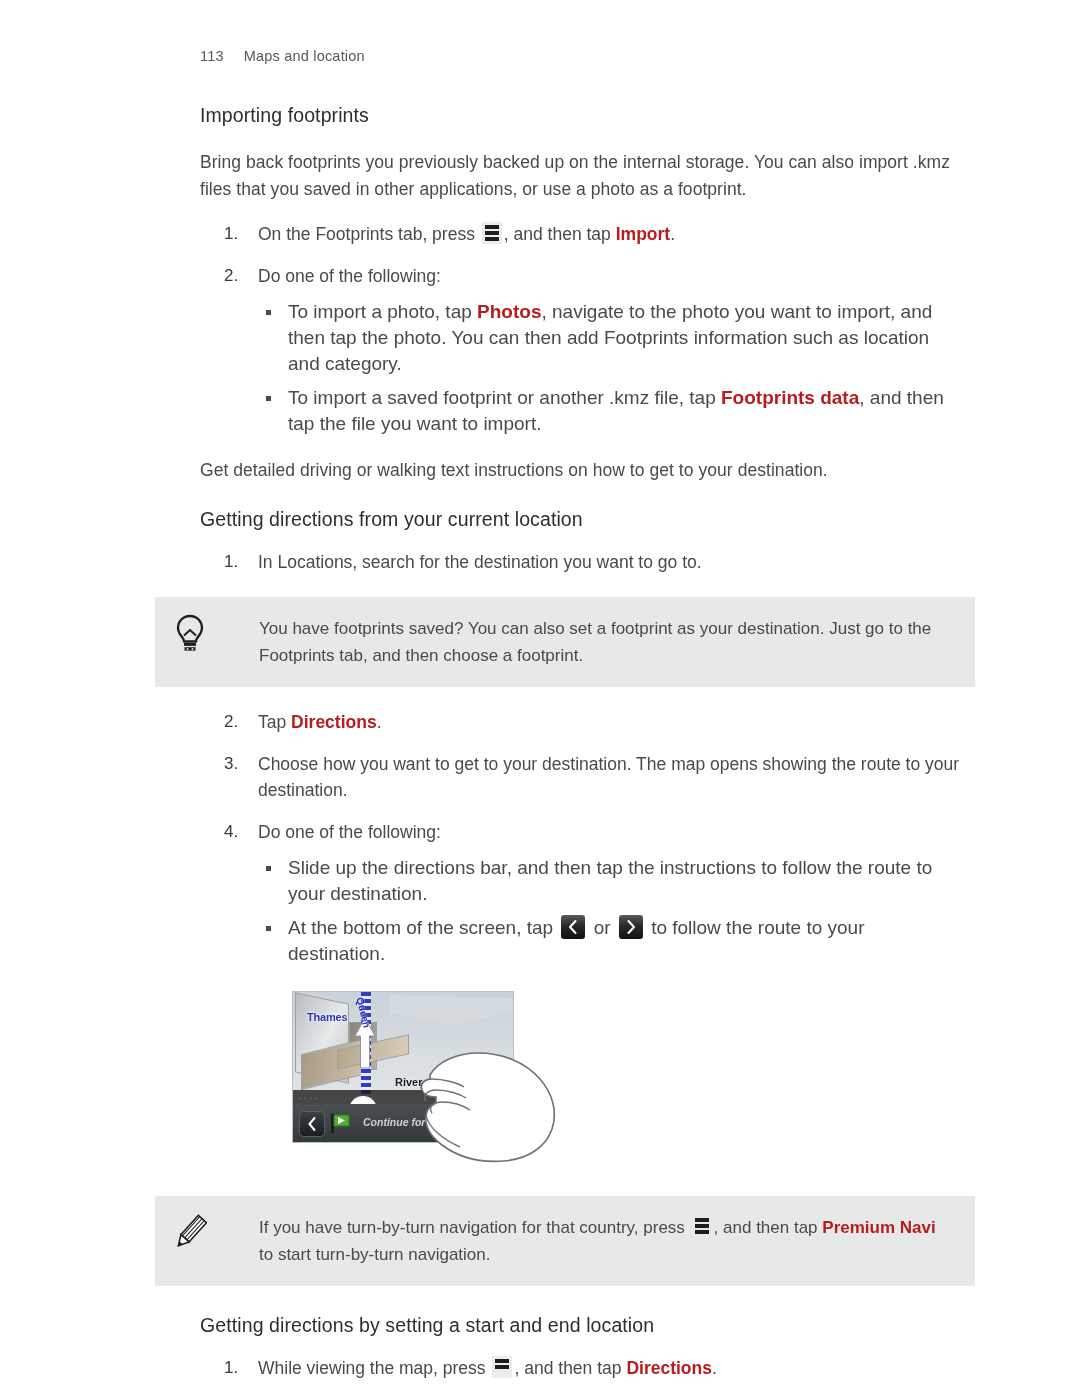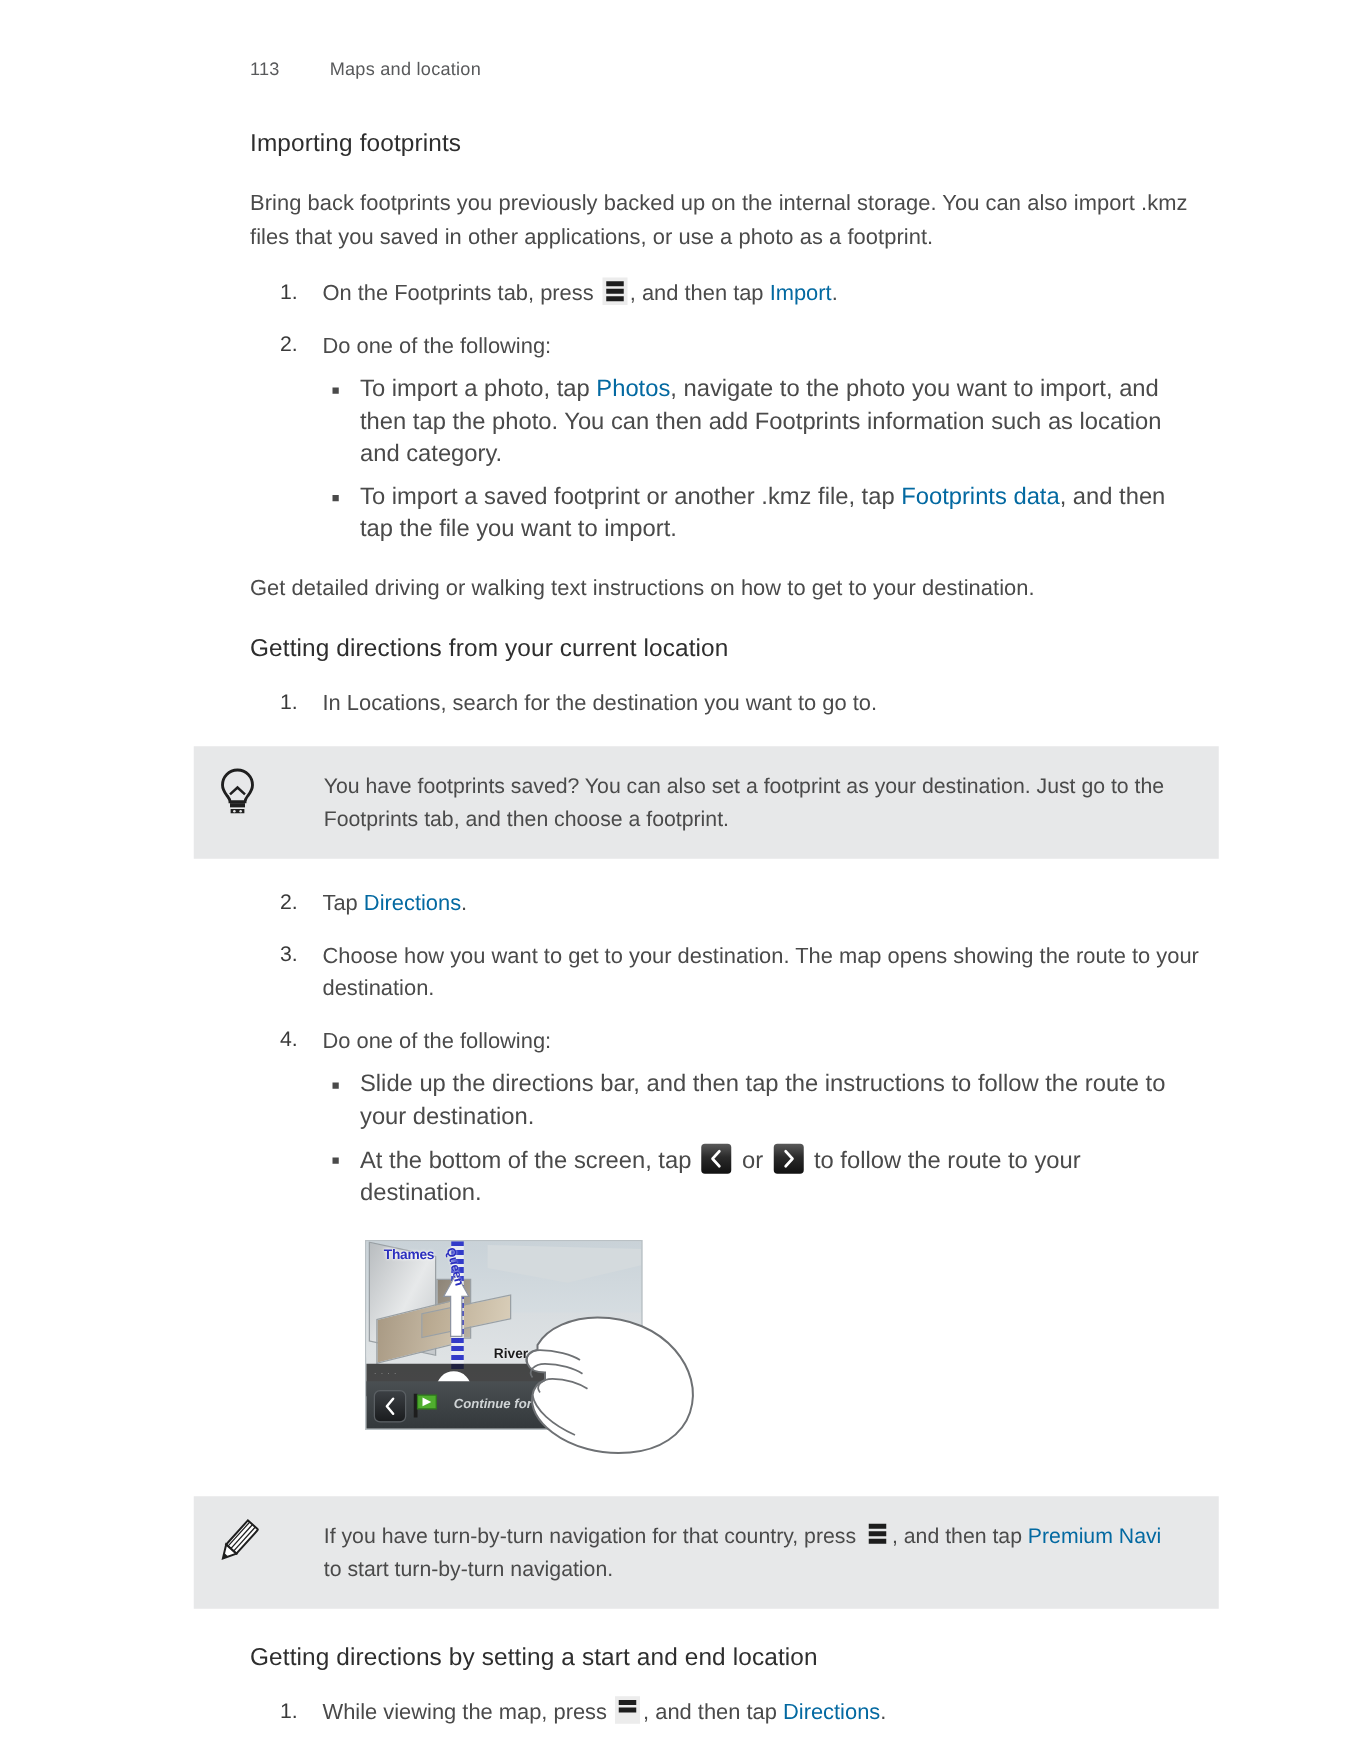--- a/index.html
+++ b/index.html
@@ -22,21 +22,21 @@
     box-sizing: border-box;
   }
 
   
   .pg-header {
     position: absolute;
     left: 200px;
     top: 48px;
     display: flex;
     align-items: center;
-    gap: 40px;
+    gap: 20px;
     font-size: 14.5px;
     color: #58595b;
     letter-spacing: 0.2px;
   }
   .pg-header .pg-num { color: #58595b; }
 
   
   .content {
     position: absolute;
     left: 200px;
@@ -100,21 +100,21 @@
   ul.bullets > li::before {
     content: "";
     position: absolute;
     left: 8px;
     top: 11px;
     width: 5px;
     height: 5px;
     background: #4a4a4a;
   }
 
-  b, .bold { font-weight: 400; color: #0369a1; }
+  b, .bold { font-weight: 700; color: #b91c1c; }
 
   
   .section-block { margin: 34px 0 0 0; }
   .dotted-rule {
     border-top: 2px dotted #bdbdbd;
     height: 0;
     line-height: 0;
     font-size: 0;
   }
   h1.section-title {
@@ -219,21 +219,21 @@
     border: 1px solid #9aa0a4;
   }
   .bldg.b1 { left: 2px; top: 6px; width: 52px; height: 78px; transform: skewY(12deg); }
   .bldg.b2 { left: 8px; top: 54px; width: 64px; height: 34px; transform: skewY(-14deg);
              background: linear-gradient(100deg,#a99a84,#cfc3ae); }
   .bldg.b3 { left: 44px; top: 50px; width: 70px; height: 18px; transform: skewY(-12deg);
              background: linear-gradient(100deg,#b6a68d,#d8cdb8); }
   .bldg.b4 { left: 56px; top: 30px; width: 26px; height: 46px;
              background: linear-gradient(120deg,#8c8376,#b7b0a2); }
   .lbl-thames {
-    position: absolute; left: 14px; top: 5px;
+    position: absolute; left: 14px; top: 19px;
     color: #2b2fbe; font-size: 11px; font-weight: 700;
     text-shadow: 0 0 2px #fff, 0 0 3px #fff;
     letter-spacing: -0.2px;
   }
   .lbl-queen {
     position: absolute; left: 72px; top: 4px;
     color: #2b2fbe; font-size: 10px; font-weight: 700;
     transform: rotate(76deg); transform-origin: left top;
     text-shadow: 0 0 2px #fff;
   }

